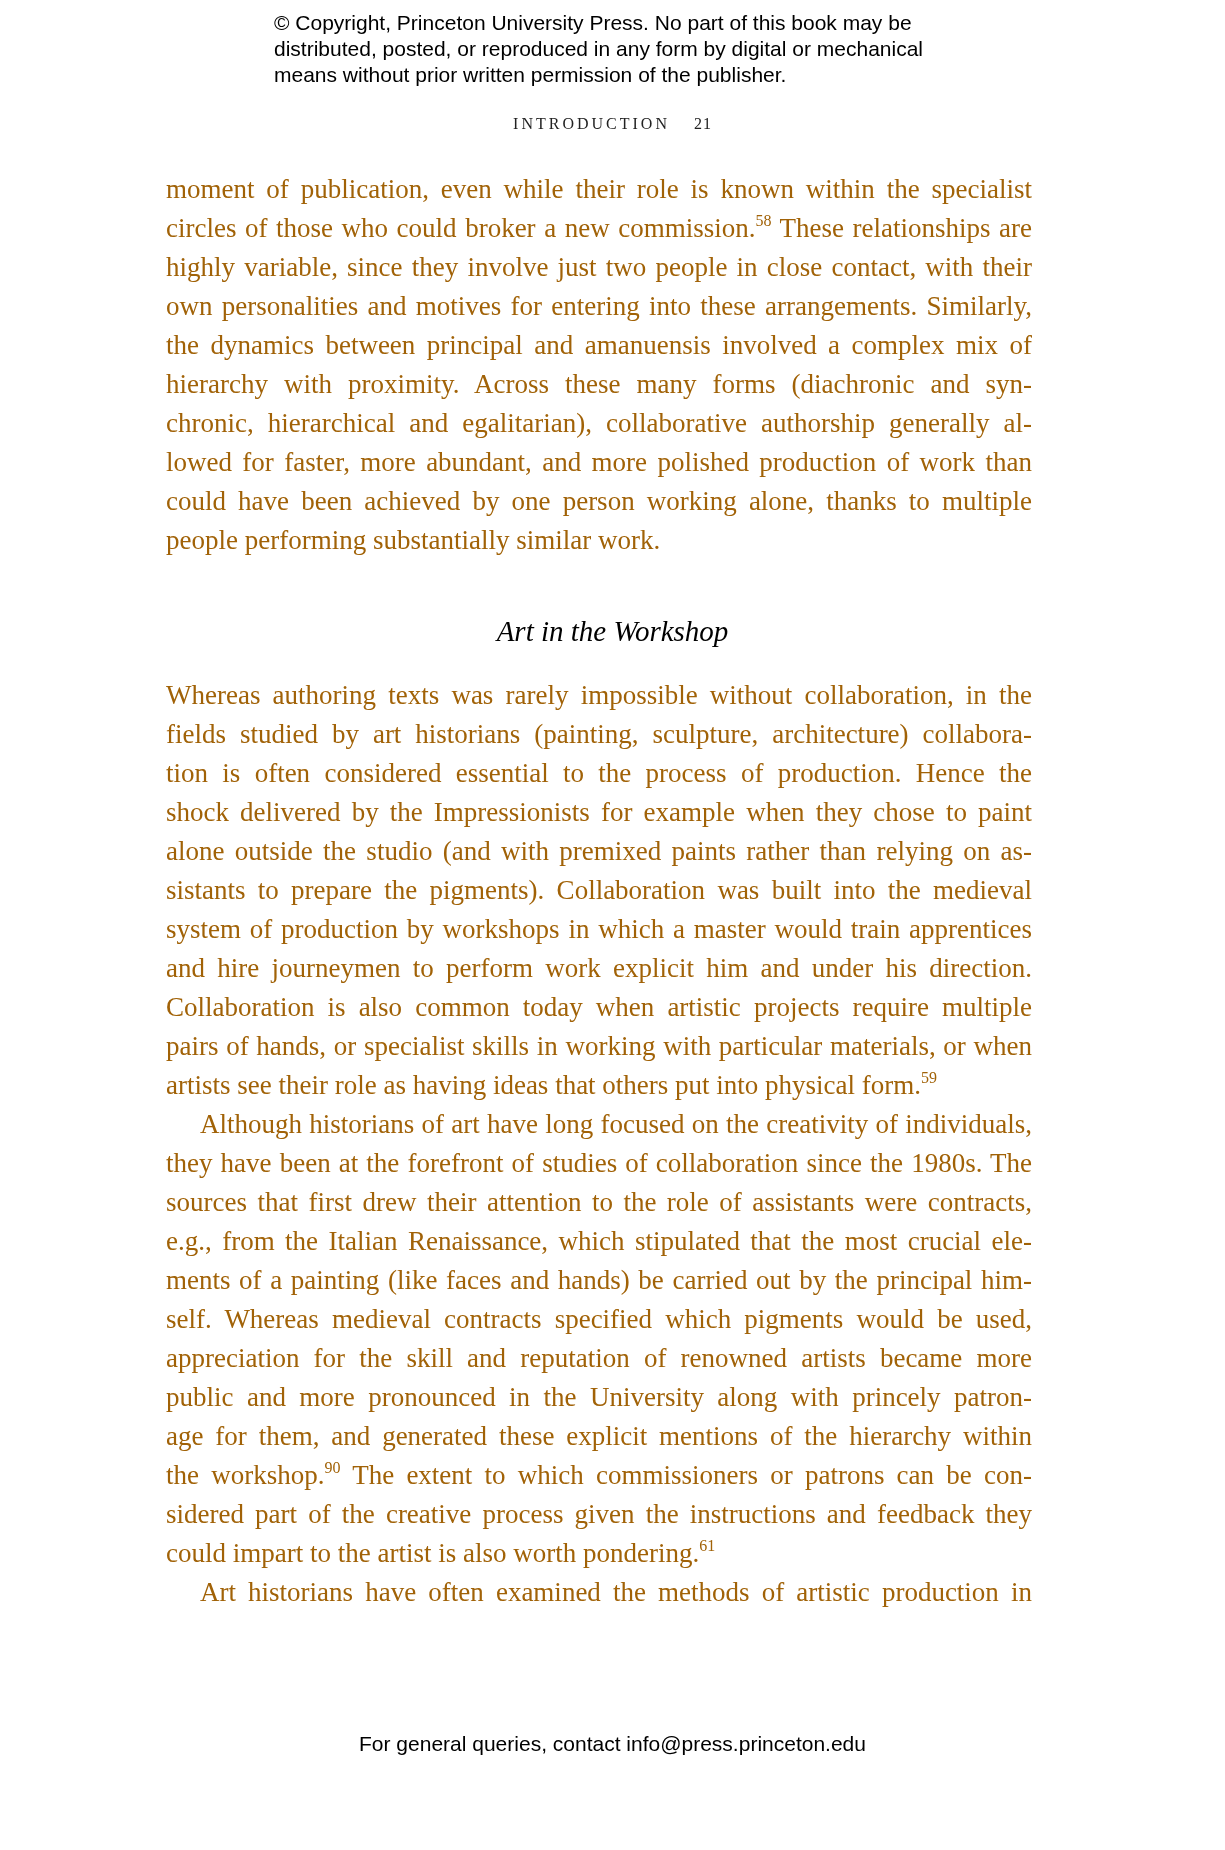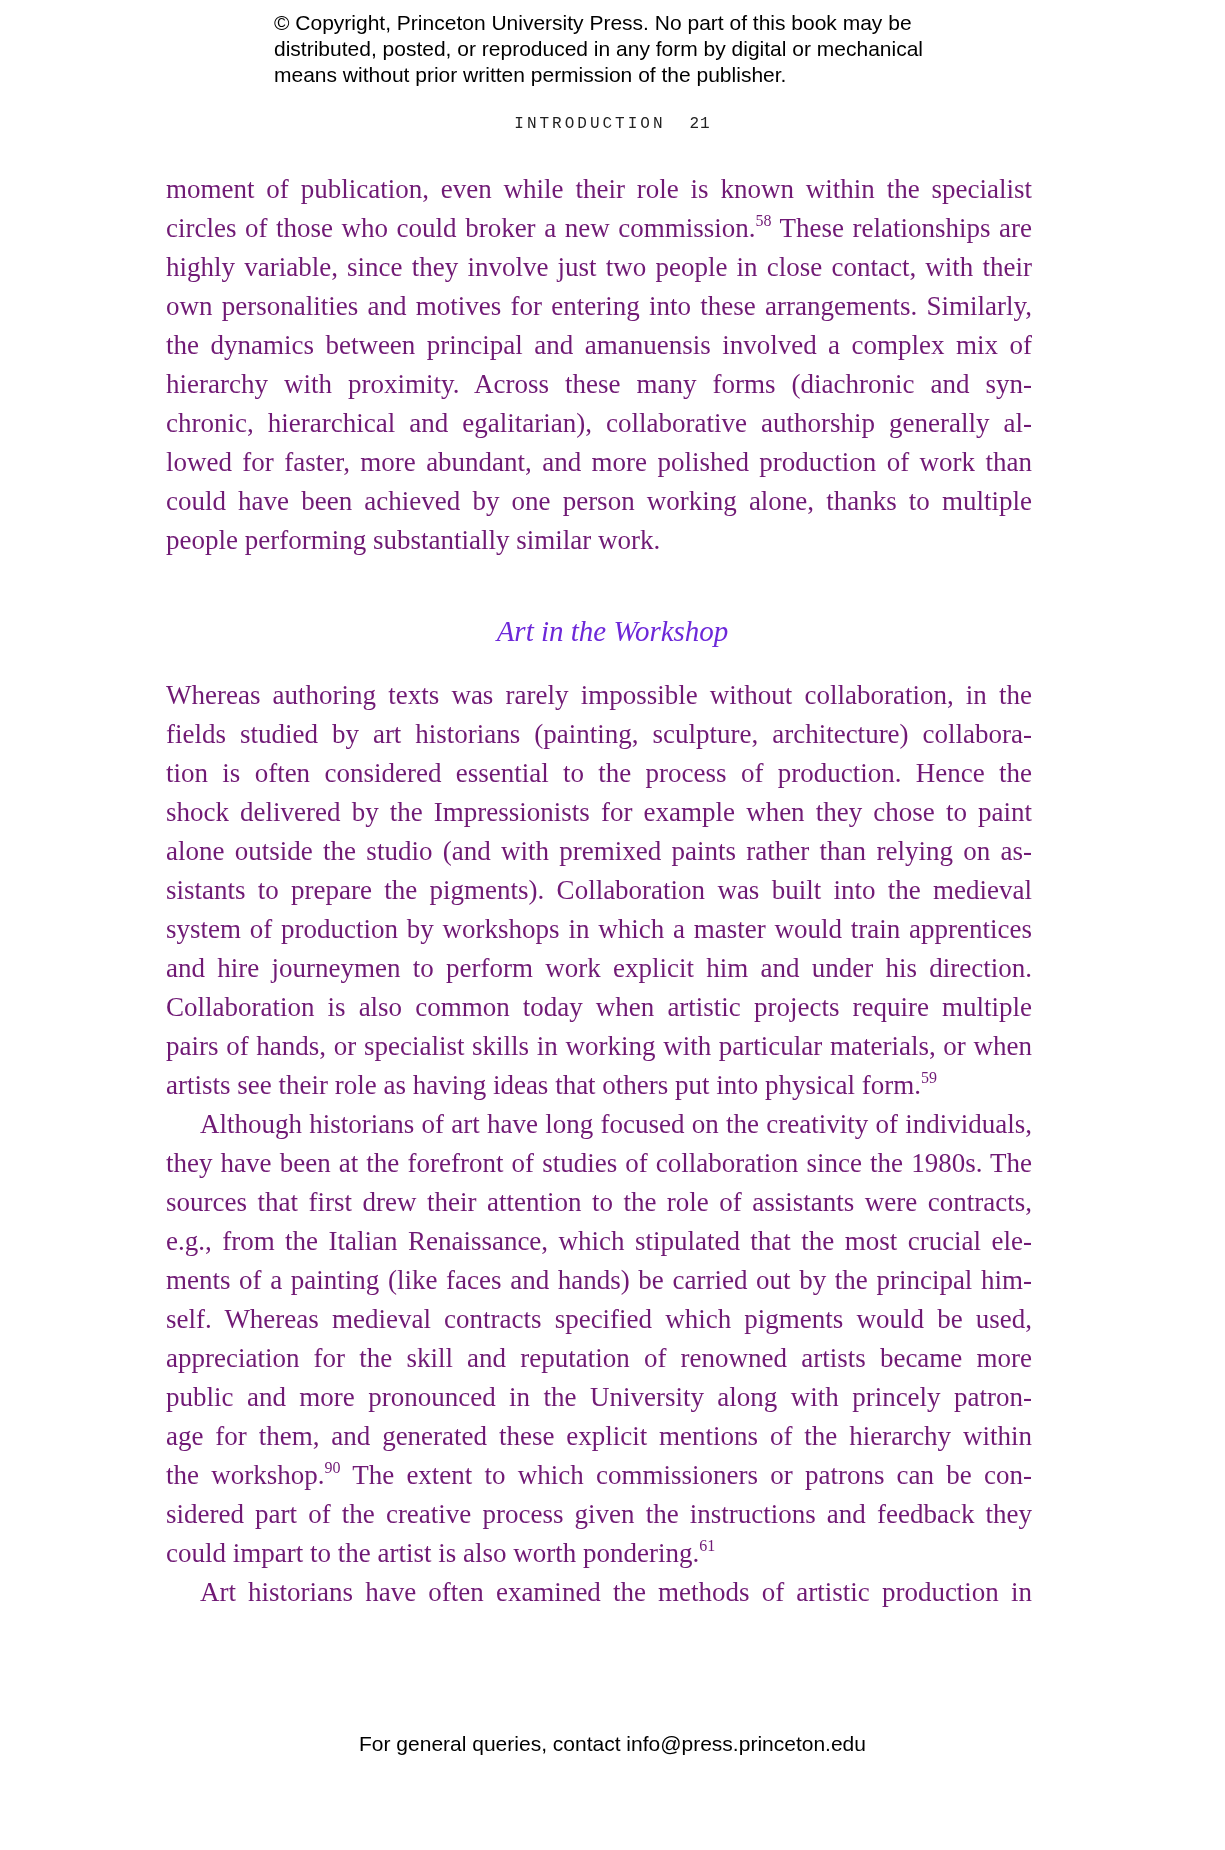--- a/index.html
+++ b/index.html
@@ -24,34 +24,34 @@
       line-height: 26px;
       color: #000;
     }
     .copyright .line { display: block; white-space: nowrap; }
     .running-head {
       position: absolute;
       left: 0;
       width: 1225px;
       top: 115px;
       text-align: center;
-      font-family: Liberation Mono, monospace;
+      font-family: Liberation Serif, serif;
       font-size: 16px;
       letter-spacing: 3px;
       color: #222;
     }
     .running-head .folio { margin-left: 24px; letter-spacing: 1px; }
     .body-text {
       position: absolute;
       left: 166px;
       width: 866px;
       font-family: "Liberation Serif", serif;
       font-size: 27px;
       line-height: 39px;
-      color: #701a75;
+      color: #a16207;
     }
     .body-text .line {
       display: block;
       white-space: nowrap;
       text-align: justify;
       text-align-last: justify;
       height: 39px;
     }
     .body-text .line.last {
       text-align-last: left;
@@ -67,21 +67,21 @@
     .block1 { top: 170px; }
     .section-heading {
       position: absolute;
       left: 0;
       width: 1225px;
       top: 615px;
       text-align: center;
       font-family: "Liberation Serif", serif;
       font-style: italic;
       font-size: 29px;
-      color: #6d28d9;
+      color: #000000;
     }
     .block2 { top: 676px; }
     .footer {
       position: absolute;
       left: 0;
       width: 1225px;
       top: 1732px;
       text-align: center;
       font-family: "Liberation Sans", sans-serif;
       font-size: 21px;

